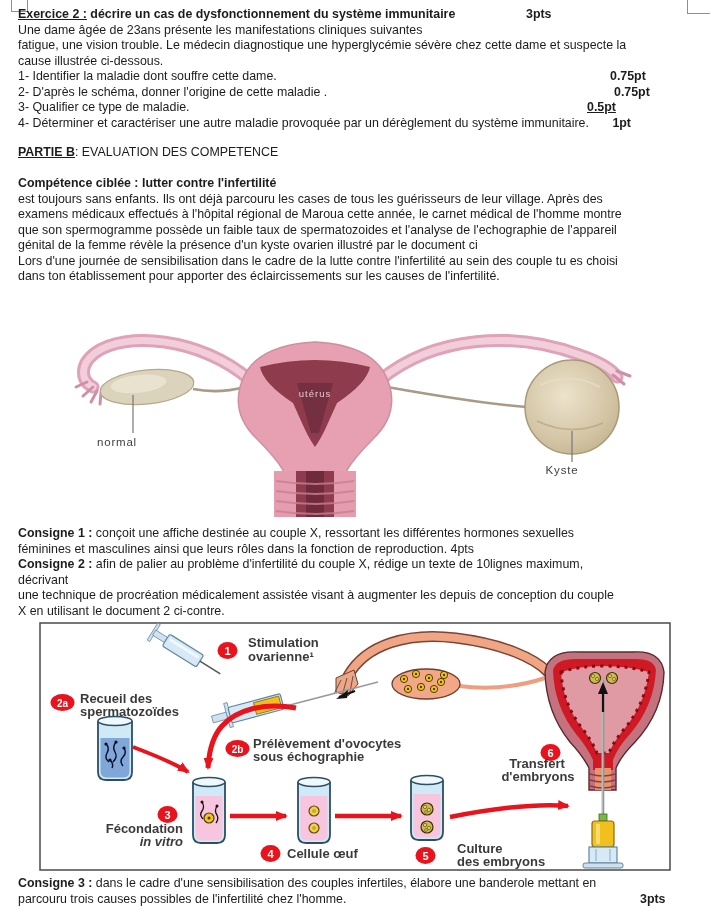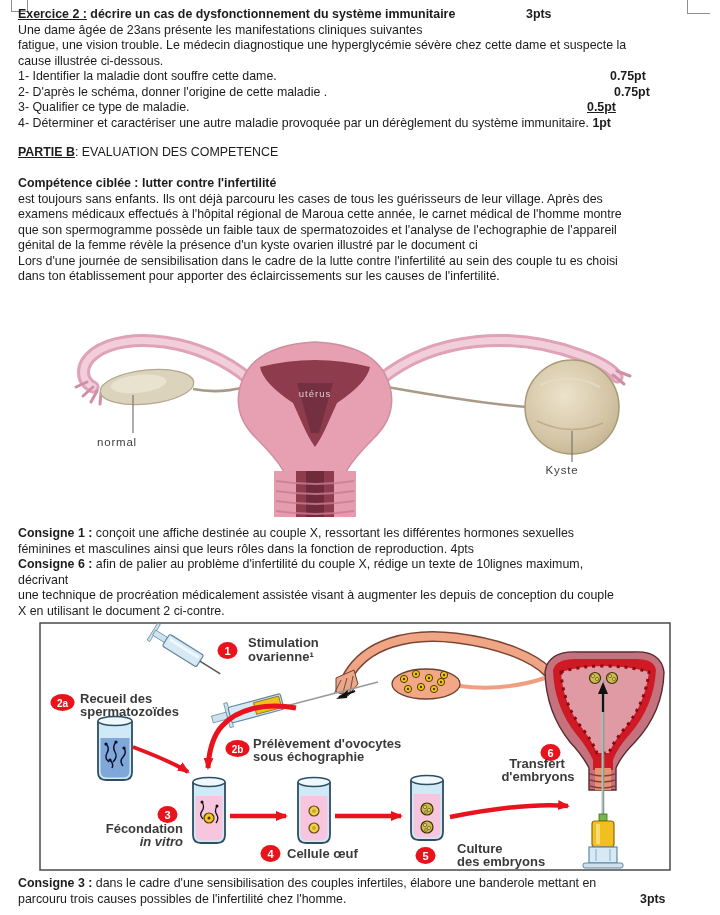--- a/index.html
+++ b/index.html
@@ -47,21 +47,21 @@
     <div class="line">
       <span>2- D'après le schéma, donner l'origine de cette maladie .</span>
       <span class="ptsabs pts548">0.75pt</span>
     </div>
     <div class="line">
       <span>3- Qualifier ce type de maladie.</span>
       <span class="ptsabs pts521">0.5pt</span>
     </div>
     <div class="line">
       <span>4- Déterminer et caractériser une autre maladie provoquée par un dérèglement du système immunitaire.</span>
-      <span class="b" style="margin-left:0">1pt</span>
+      <span class="b" style="margin-left:20px">1pt</span>
     </div>
   </div>
 
   <div class="sec" style="top:145px">
     <div class="line">
       <span class="b u">PARTIE B</span><span>: EVALUATION DES COMPETENCE</span>
     </div>
   </div>
 
   <div class="sec" style="top:176px">
@@ -138,21 +138,21 @@
     <text x="527" y="149" text-anchor="middle" class="d1label">Kyste</text>
   </svg>
 
   <div class="sec" style="top:526px">
     <div class="line">
       <span class="b">Consigne 1 :</span>
       <span>conçoit une affiche destinée au couple X, ressortant les différentes hormones sexuelles</span>
     </div>
     <div class="line">féminines et masculines ainsi que leurs rôles dans la fonction de reproduction. 4pts</div>
     <div class="line">
-      <span class="b">Consigne 6 :</span>
+      <span class="b">Consigne 2 :</span>
       <span>afin de palier au problème d'infertilité du couple X, rédige un texte de 10lignes maximum,</span>
     </div>
     <div class="line">décrivant</div>
     <div class="line">une technique de procréation médicalement assistée visant à augmenter les depuis de conception du couple</div>
     <div class="line">X  en utilisant le document 2 ci-contre.</div>
   </div>
 
   <svg style="left:36px;top:620px" width="638" height="252" viewBox="0 0 638 252">
     <defs>
       <marker id="mred" markerUnits="userSpaceOnUse" markerWidth="14" markerHeight="12" refX="10" refY="5" orient="auto">

